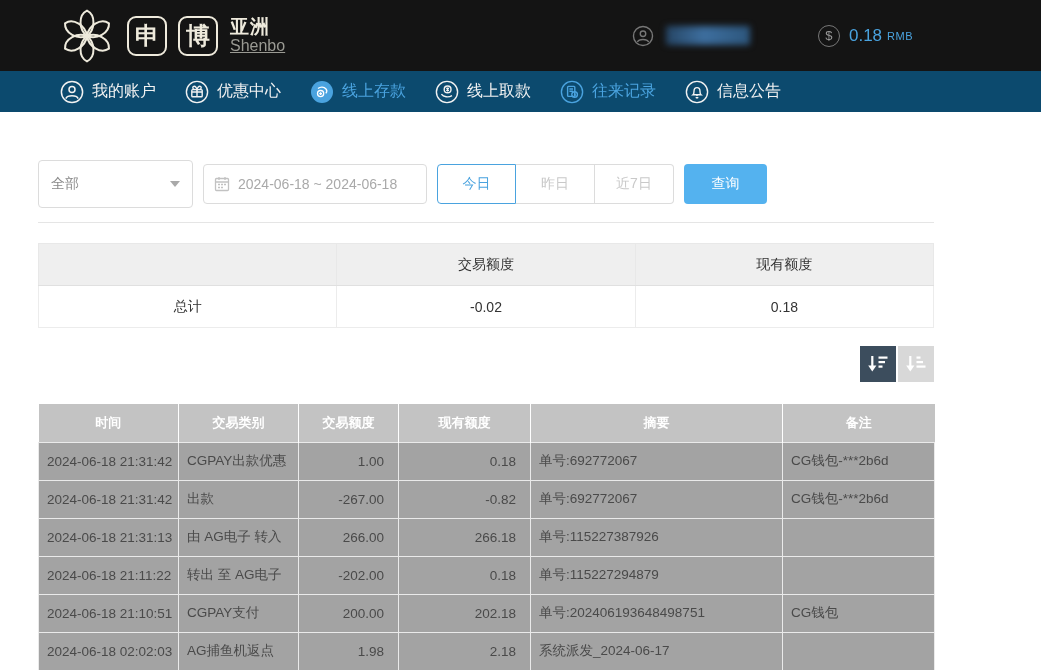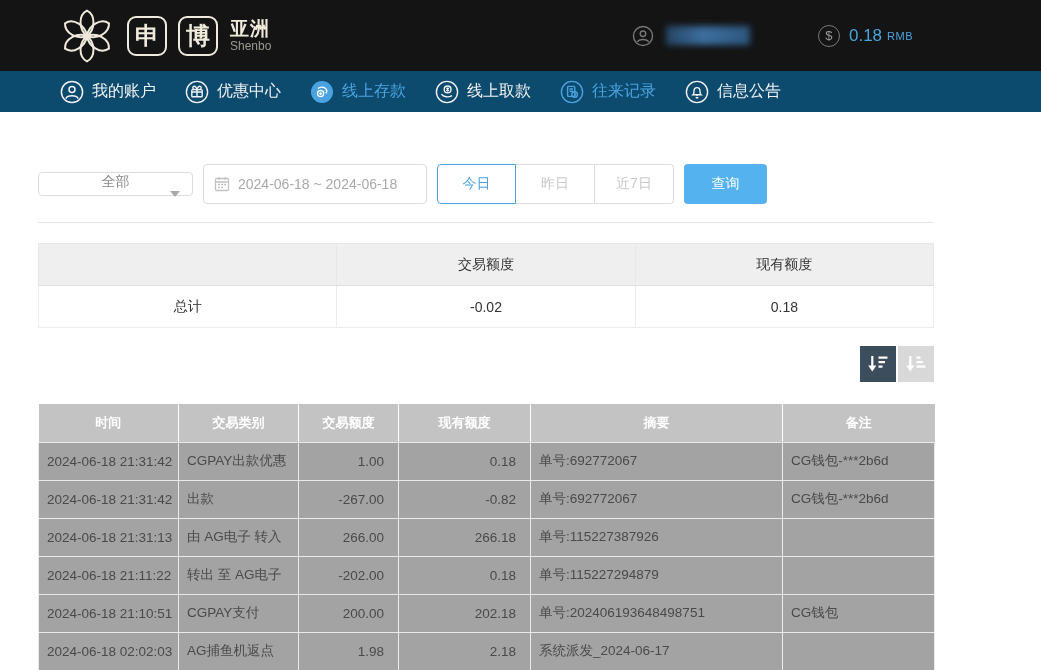--- a/index.html
+++ b/index.html
@@ -8,21 +8,21 @@
 
   
   .top-header { height:71px; background:#141414; display:flex; align-items:center; }
   .logo-wrap { display:flex; align-items:center; margin-left:58px; gap:6px; }
   .logo-flower { width:58px; height:58px; }
   .logo-char { width:40px; height:40px; border:2px solid #eeeadc; border-radius:9px;
     color:#eeeadc; font-size:24px; font-weight:bold; display:flex; align-items:center;
     justify-content:center; margin-left:5px; }
   .logo-right { margin-left:6px; line-height:1; }
   .logo-region { color:#eeeadc; font-size:19px; font-weight:bold; letter-spacing:1px; }
-  .logo-latin { color:#9a9a93; font-size:12px; margin-top:2px; }
+  .logo-latin { color:#9a9a93; font-size:16px; margin-top:2px;text-decoration:underline; }
 
   .user-area { margin-left:auto; margin-right:128px; display:flex; align-items:center; }
   .circle-icon { width:22px; height:22px; color:#777; }
   .user-blur { width:84px; height:19px; margin-left:12px; border-radius:2px;
     background:linear-gradient(90deg,#264564,#3d6e9e 45%,#2d567c); filter:blur(3px); }
   .balance-group { display:flex; align-items:center; margin-left:68px; }
   .dollar-circle { width:22px; height:22px; border:1.5px solid #777; border-radius:50%;
     color:#999; font-size:13px; display:flex; align-items:center; justify-content:center; }
   .balance-amount { color:#4aa3df; font-size:17px; margin-left:9px; }
   .balance-currency { color:#4aa3df; font-size:11px; margin-left:5px; letter-spacing:.5px; }
@@ -31,23 +31,23 @@
   .nav-bar { height:41px; background:#0c4a6e; display:flex; align-items:center;
     padding-left:60px; gap:29px; }
   .nav-item { display:flex; align-items:center; gap:8px; color:#f2f2f2; font-size:16px;
     cursor:pointer; }
   .nav-item .nav-icon { width:24px; height:24px; flex:0 0 auto; }
   .nav-item.highlight { color:#4aa3df; }
 
   
   .content { width:896px; margin-left:38px; }
   .filter-row { margin-top:51px; display:flex; align-items:center; height:41px; }
-  .select-box { width:155px; height:24px; border:1px solid #dcdcdc; border-radius:4px;
+  .select-box { width:155px; height:48px; border:1px solid #dcdcdc; border-radius:4px;
     display:flex; align-items:center; padding:0 12px; color:#8a8a8a; font-size:14px;
-    background:#fff; cursor:pointer;flex-direction:column; }
+    background:#fff; cursor:pointer; }
   .select-caret { margin-left:auto; width:0; height:0; border-left:5px solid transparent;
     border-right:5px solid transparent; border-top:6px solid #a9a9a9; }
   .date-box { width:224px; height:40px; border:1px solid #dcdcdc; border-radius:4px;
     margin-left:10px; display:flex; align-items:center; padding:0 10px; gap:8px;
     color:#a9a9a9; font-size:14px; cursor:text; }
   .cal-icon { width:16px; height:16px; color:#c2c2c2; }
   .quick-group { display:flex; margin-left:10px; }
   .quick-btn { width:79px; height:40px; background:#fff; border:1px solid #dcdcdc;
     color:#c9c9c9; font-size:14px; display:flex; align-items:center; justify-content:center;
     cursor:pointer; border-left-width:0; }

